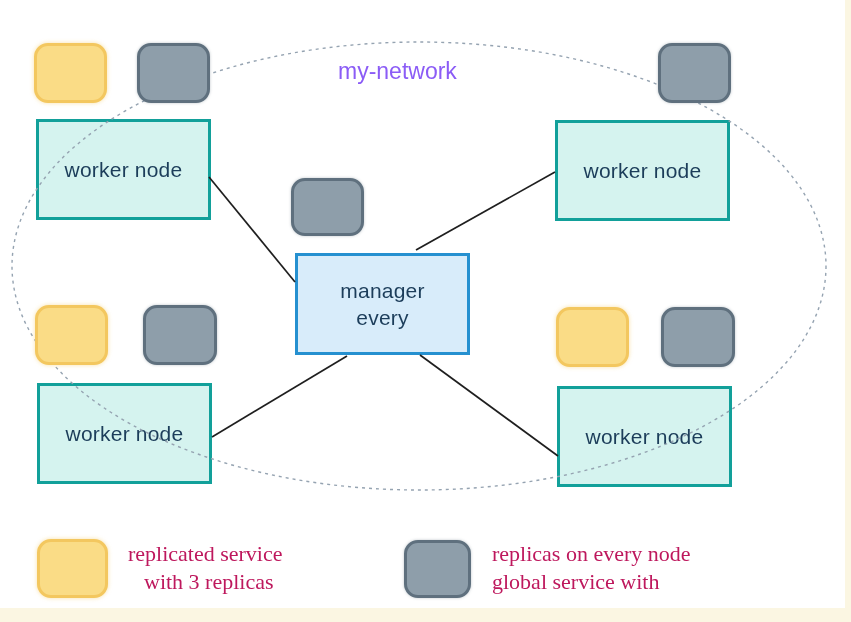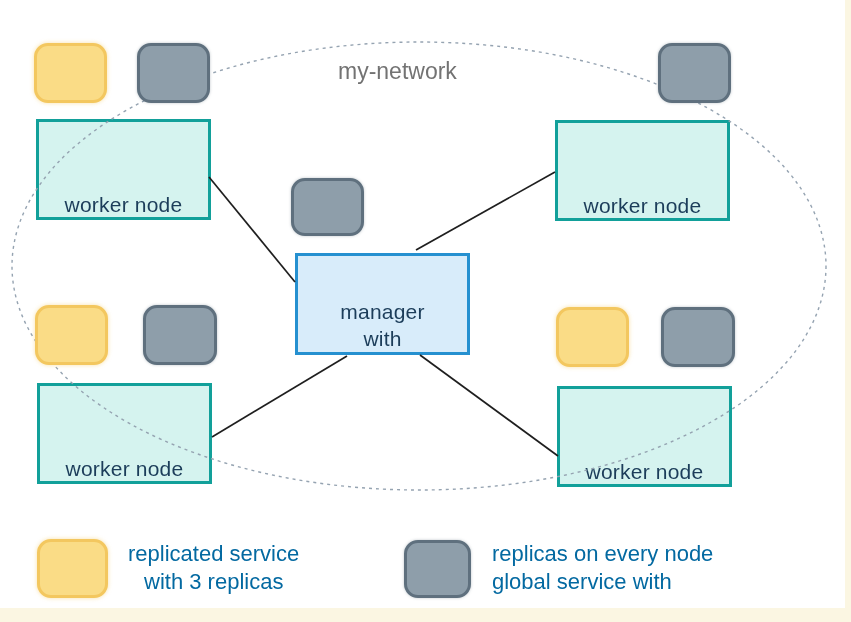--- a/index.html
+++ b/index.html
@@ -1,29 +1,29 @@
 <!DOCTYPE html>
 <html><head>
 <meta charset="utf-8">
 <style>
   html,body{margin:0;padding:0;}
   body{width:851px;height:622px;font-family:"Liberation Sans",sans-serif;}
   .page{position:relative;width:851px;height:622px;background:#FBF6E2;overflow:hidden;}
   .canvas{position:absolute;left:0;top:0;width:845px;height:608px;background:#FFFFFF;}
   .abs{position:absolute;box-sizing:border-box;}
   .svg-layer{position:absolute;left:0;top:0;width:851px;height:622px;z-index:2;pointer-events:none;}
-  .node-box{z-index:1;display:flex;align-items:flex-end;justify-content:center;text-align:center;
+  .node-box{z-index:1;display:flex;align-items:center;justify-content:center;text-align:center;
             font-size:21px;color:#1C3D5A;letter-spacing:0.2px;}
   .worker{background:#D5F3EF;border:3px solid #12A09A;}
   .manager{background:#D8ECFA;border:3px solid #2590D0;line-height:27px;}
   .sq{z-index:3;border-radius:14px;}
   .sq-yellow{background:#FADC86;border:3px solid #F3C75F;box-shadow:0 0 4px rgba(244,200,95,0.55);}
   .sq-gray{background:#8E9EAA;border:3px solid #5F707E;box-shadow:0 0 3px rgba(95,112,126,0.4);}
-  .net-label{z-index:3;font-size:23px;color:#737373;}
-  .legend-text{z-index:3;font-size:22px;line-height:28px;color:#0369a1;}
+  .net-label{z-index:3;font-size:23px;color:#8b5cf6;}
+  .legend-text{z-index:3;font-size:22px;line-height:28px;color:#be185d;font-family:Liberation Serif, serif;}
 </style>
 </head>
 <body>
 
 <div class="page">
   <div class="canvas"></div>
 
   <svg class="svg-layer" viewBox="0 0 851 622">
     <ellipse cx="419" cy="266" rx="407" ry="224" fill="none" stroke="#95A3B1" stroke-width="1.4" stroke-dasharray="3 4"></ellipse>
     <line x1="209" y1="177" x2="295" y2="282" stroke="#1F1F1F" stroke-width="1.7"></line>
@@ -43,21 +43,21 @@
   <div class="abs node-box worker" style="left:37px;top:383px;width:175px;height:101px;">
     <span>worker node</span>
   </div>
   <div class="abs node-box worker" style="left:557px;top:386px;width:175px;height:101px;">
     <span>worker node</span>
   </div>
 
   <div class="abs node-box manager" style="left:295px;top:253px;width:175px;height:102px;">
     <span>
       <span style="display:block;">manager</span>
-      <span style="display:block;">with</span>
+      <span style="display:block;">every</span>
     </span>
   </div>
 
   <div class="abs sq sq-yellow" style="left:34px;top:43px;width:73px;height:60px;"></div>
   <div class="abs sq sq-yellow" style="left:35px;top:305px;width:73px;height:60px;"></div>
   <div class="abs sq sq-yellow" style="left:556px;top:307px;width:73px;height:60px;"></div>
 
   <div class="abs sq sq-gray" style="left:137px;top:43px;width:73px;height:60px;"></div>
   <div class="abs sq sq-gray" style="left:658px;top:43px;width:73px;height:60px;"></div>
   <div class="abs sq sq-gray" style="left:291px;top:178px;width:73px;height:58px;"></div>

